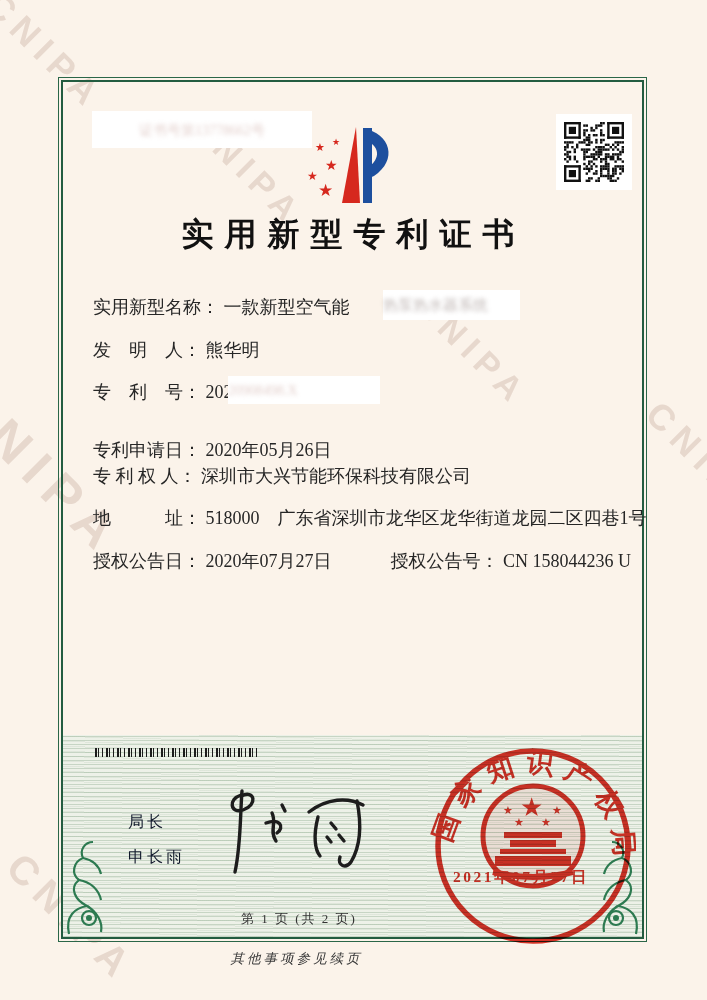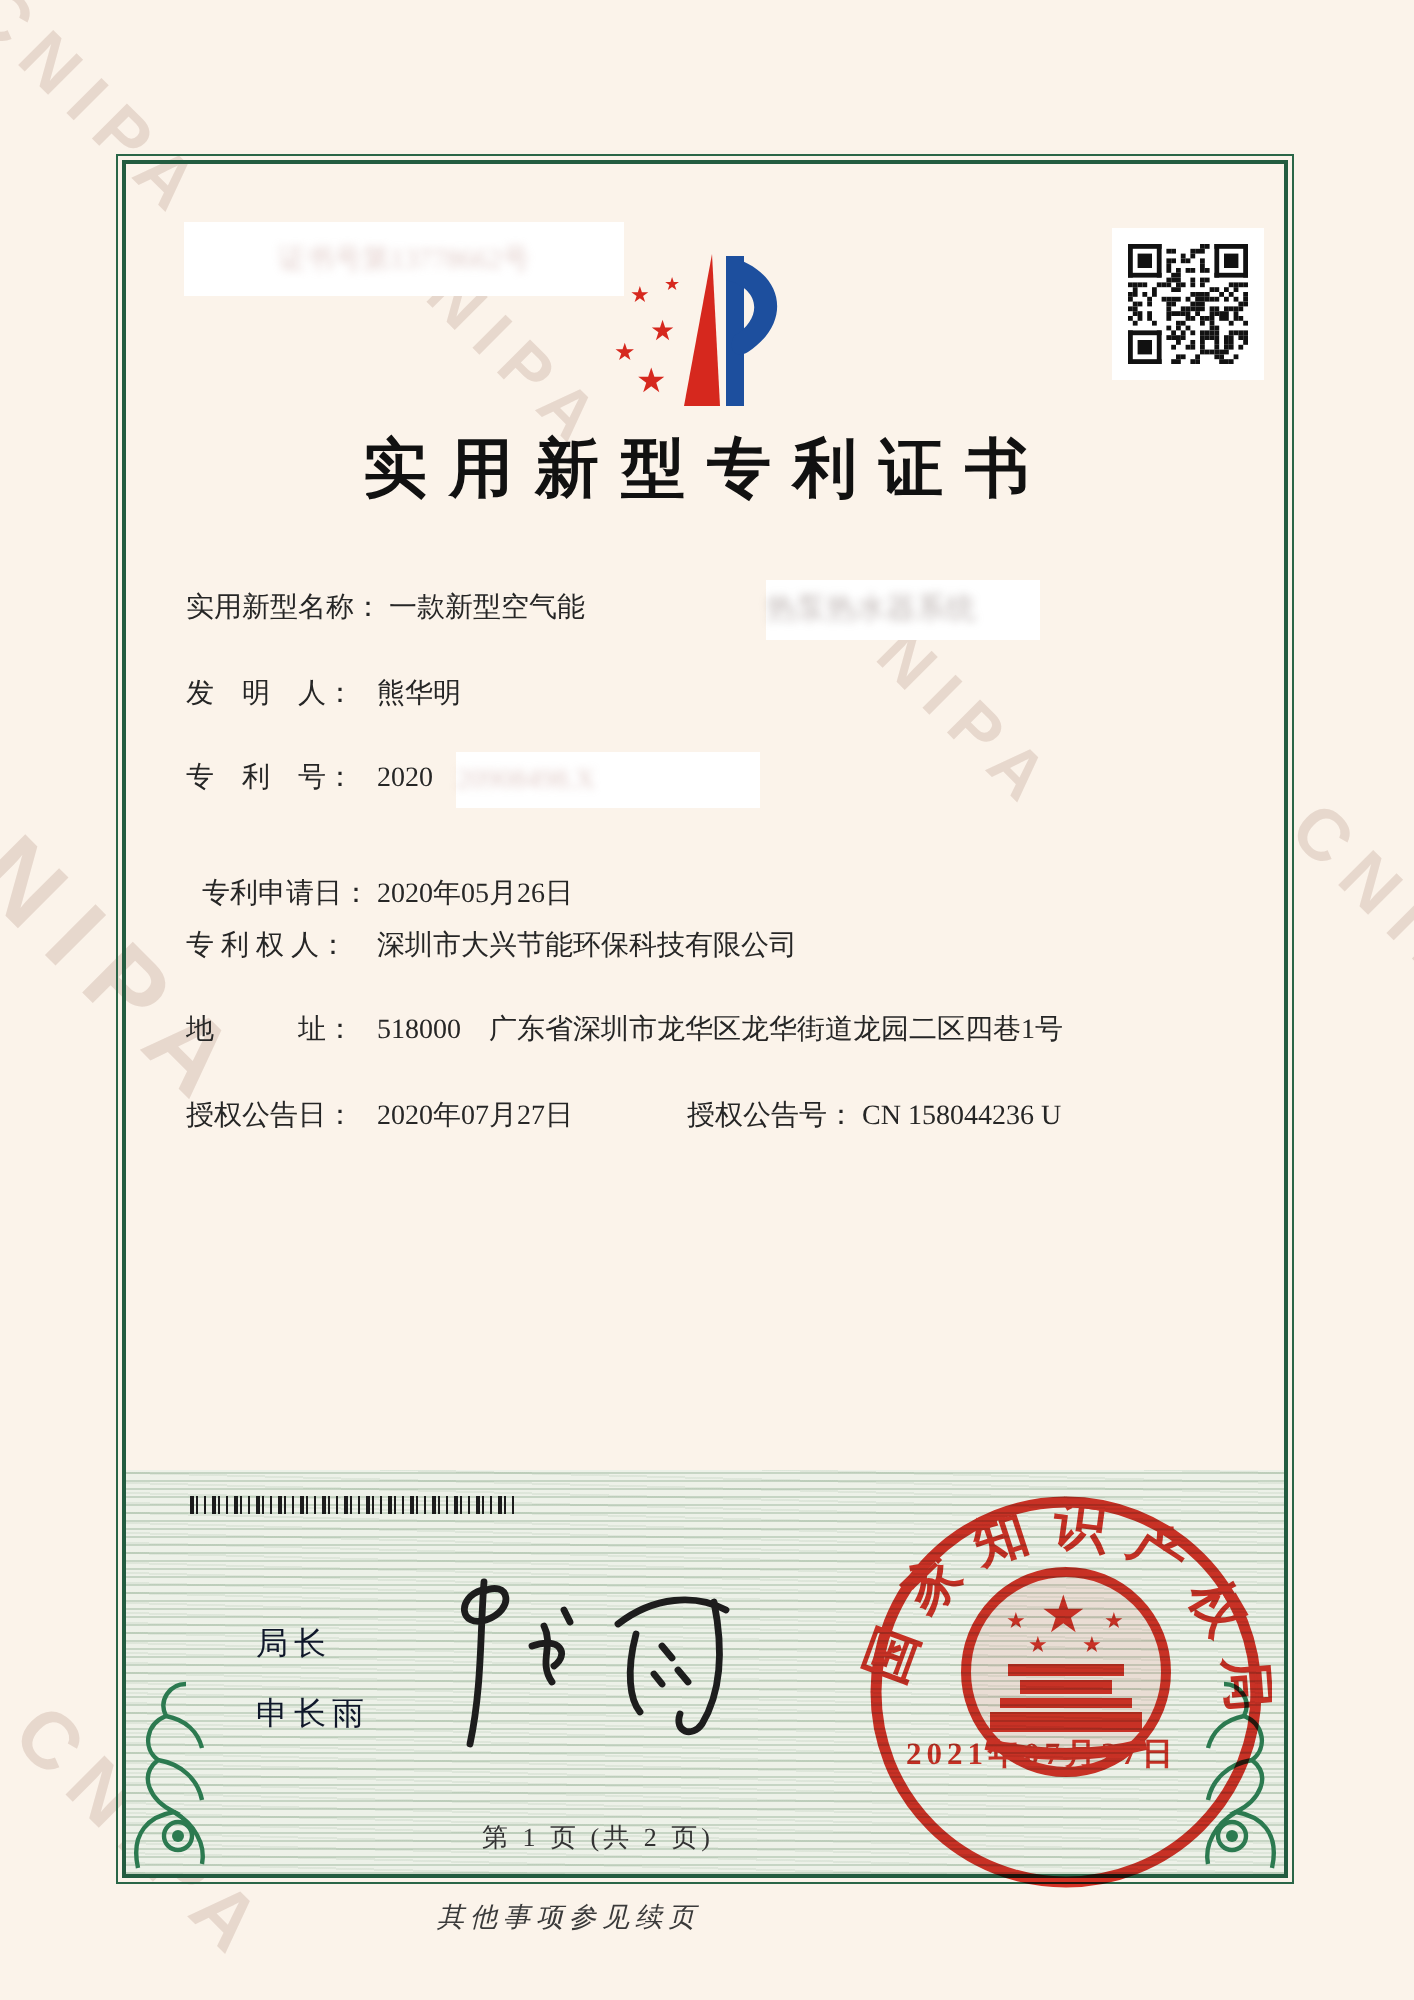--- a/index.html
+++ b/index.html
@@ -16,38 +16,38 @@
   .frame-inner{position:absolute;left:61px;top:80px;width:583px;height:859px;
       border:2px solid #235c40;box-sizing:border-box;}
   
   .redact{position:absolute;background:#ffffff;}
   .smudge{color:#b38d85;filter:blur(2px);opacity:.55;font-size:15px;white-space:nowrap;}
   .smudge2{color:#c59c94;filter:blur(2px);opacity:.5;font-size:14px;white-space:nowrap;}
   
   .cert-title{position:absolute;left:0;top:213px;width:707px;text-align:center;
       font-size:32px;font-weight:bold;letter-spacing:11px;color:#111;}
   
-  .frow{position:absolute;left:93px;font-size:14px;color:#262626;white-space:nowrap;font-family:Liberation Serif, serif;}
+  .frow{position:absolute;left:93px;font-size:18px;color:#262626;white-space:nowrap;font-family:Liberation Serif, serif;}
   .frow .lbl{display:inline-block;min-width:92px;}
   
   .paras{position:absolute;left:93px;top:584px;width:524px;font-size:13.5px;
       line-height:19px;color:#303030;font-style:italic;}
   .paras p{margin:0;text-indent:2em;}
   
   .band{position:absolute;left:63px;top:735px;width:579px;height:202px;
       background-color:#edf1e8;
       background-image:repeating-linear-gradient(0deg,rgba(118,154,120,.32) 0 1px,rgba(255,255,255,0) 1px 4px),
                        repeating-linear-gradient(1.5deg,rgba(118,154,120,.12) 0 1px,rgba(255,255,255,0) 1px 5px);}
   .barcode{position:absolute;left:95px;top:748px;width:163px;height:9px;
       background-image:repeating-linear-gradient(90deg,#1c1c1c 0 2px,transparent 2px 3px,
         #1c1c1c 3px 4px,transparent 4px 7px,#1c1c1c 7px 8px,transparent 8px 11px);}
   .sig-label{position:absolute;left:128px;font-size:16px;color:#0f172a;letter-spacing:3px;}
   .pagenum{position:absolute;left:63px;top:910px;width:472px;text-align:center;
       font-size:13px;color:#333;letter-spacing:2px;}
-  .footnote{position:absolute;left:4px;top:950px;width:561px;text-align:center;
+  .footnote{position:absolute;left:16px;top:950px;width:561px;text-align:center;
       font-size:13.5px;color:#3a3a3a;font-style:italic;letter-spacing:3px;}
   .qr-pad{position:absolute;left:556px;top:114px;width:76px;height:76px;background:#fff;}
   .seal-svg{position:absolute;left:430px;top:743px;mix-blend-mode:multiply;opacity:.95;}
   .sign-svg{position:absolute;left:210px;top:782px;}
   .ornament{position:absolute;}
 </style>
 </head>
 <body>
 
 <span class="wm" style="left:-30px;top:30px;font-size:36px;">CNIPA</span>

